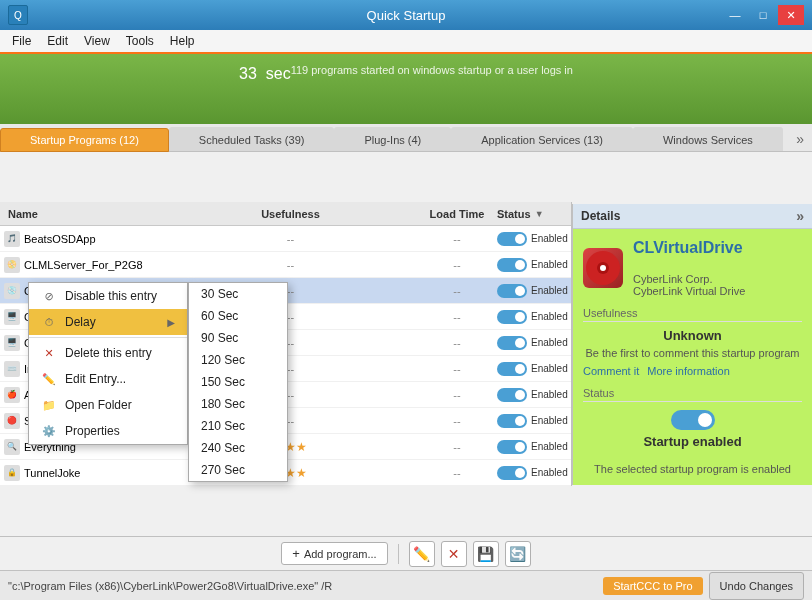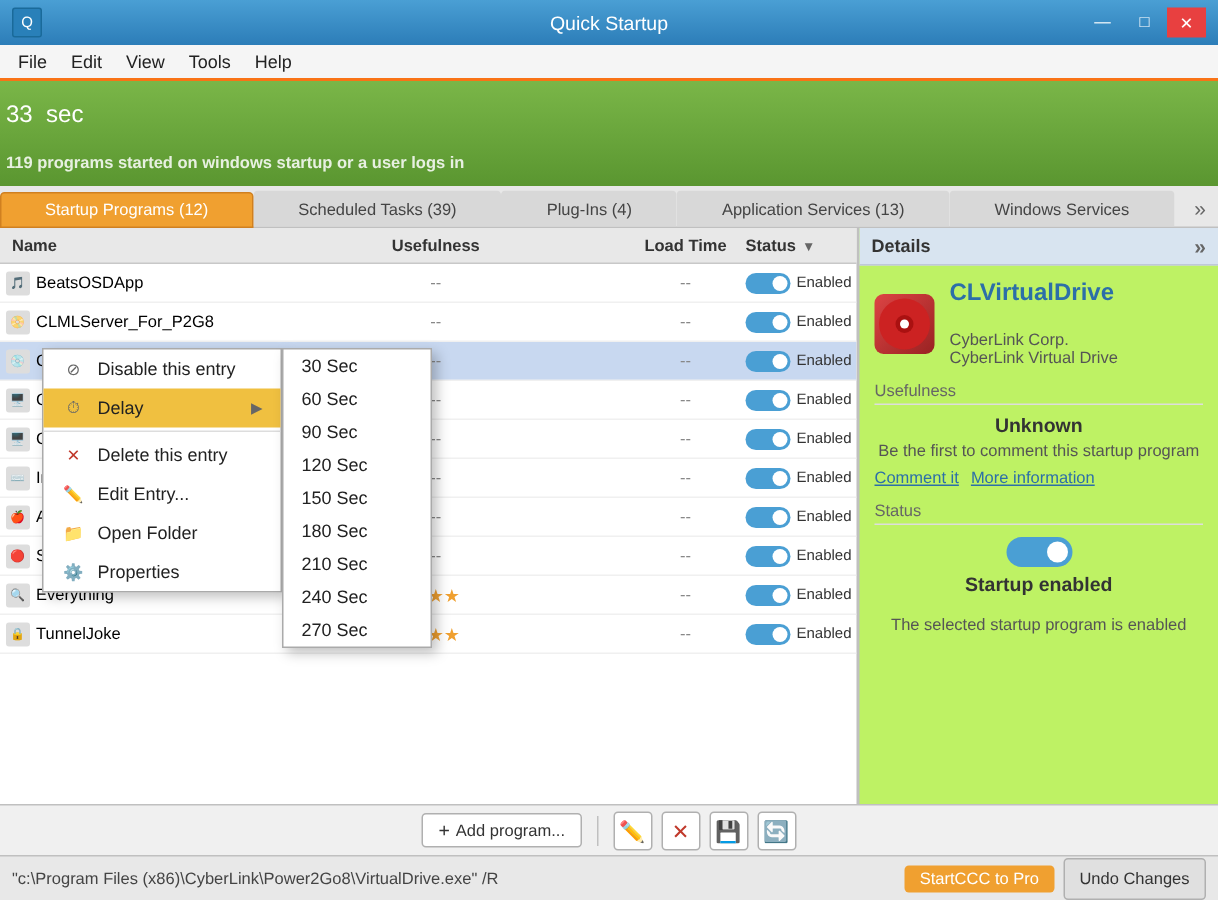--- a/index.html
+++ b/index.html
@@ -60,37 +60,36 @@
     .menubar-item {
       padding: 2px 8px;
       cursor: pointer;
       font-size: 12px;
       color: #222;
     }
 
     
     .header {
       background: linear-gradient(to bottom, #7ab648, #5a9630);
-      padding: 8px 4px;
+      padding: 8px 16px;
       height: 70px;
       display: flex;
-      flex-direction: column;
+      flex-direction: row;
       justify-content: center;
     }
     .header-time {
       font-size: 32px;
       color: white;
       font-weight: 300;
     }
     .header-time span { font-size: 16px; vertical-align: super; }
     .header-sub {
       font-size: 11px;
       color: rgba(255,255,255,0.85);
       margin-top: 2px;
-      font-weight: bold;
     }
 
     
     .tabs {
       display: flex;
       background: #e8e8e8;
       border-bottom: 1px solid #c0c0c0;
       height: 28px;
       align-items: flex-end;
       position: relative;
@@ -126,20 +125,21 @@
       cursor: pointer;
     }
 
     
     .main-content {
       display: flex;
       height: calc(600px - 30px - 24px - 70px - 28px - 34px - 30px);
       
       height: 384px;
       overflow: hidden;
+      align-items: center;
     }
 
     
     .left-panel {
       flex: 1;
       border-right: 1px solid #c0c0c0;
       display: flex;
       flex-direction: column;
       background: white;
       position: relative;
@@ -273,21 +273,20 @@
       margin-bottom: 6px;
     }
     .detail-links {
       display: flex;
       gap: 8px;
       margin-top: 4px;
     }
     .detail-link {
       font-size: 11px;
       color: #2c6fa8;
-      text-decoration: underline;
       cursor: pointer;
     }
     .detail-status-toggle {
       display: flex;
       justify-content: center;
       margin: 8px 0 4px;
     }
     .big-toggle {
       width: 44px; height: 20px;
       border-radius: 10px;

